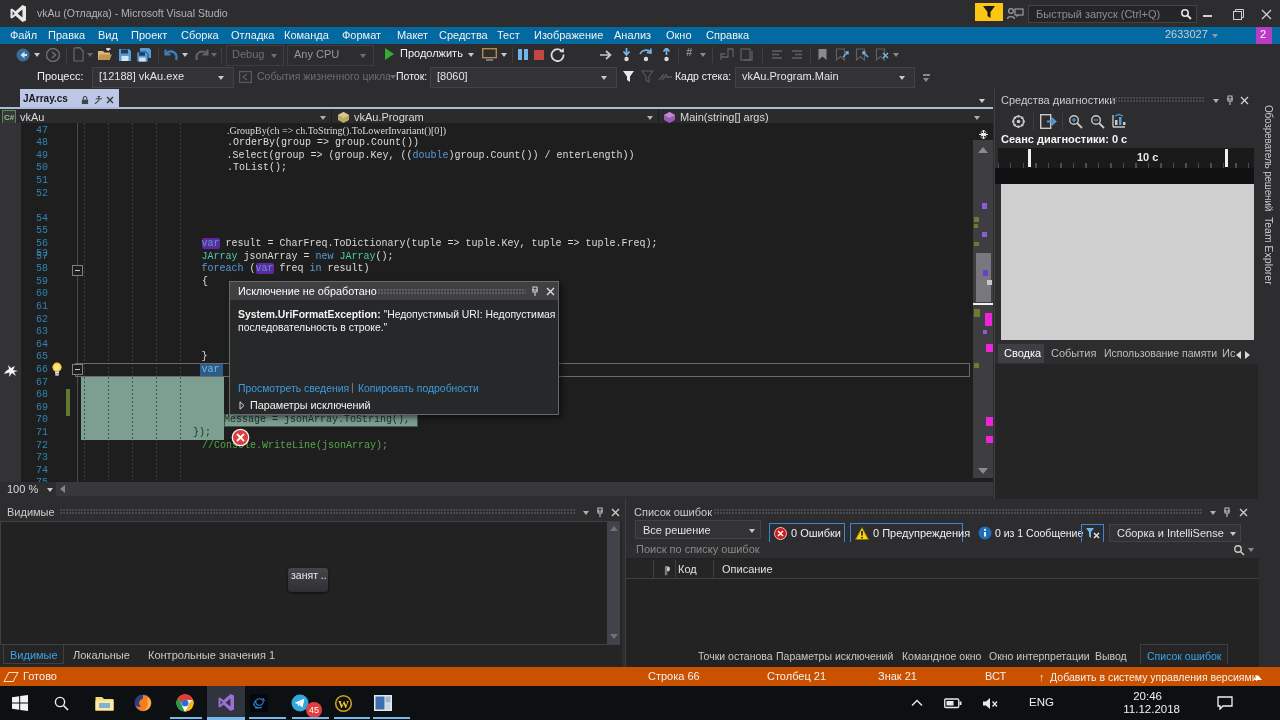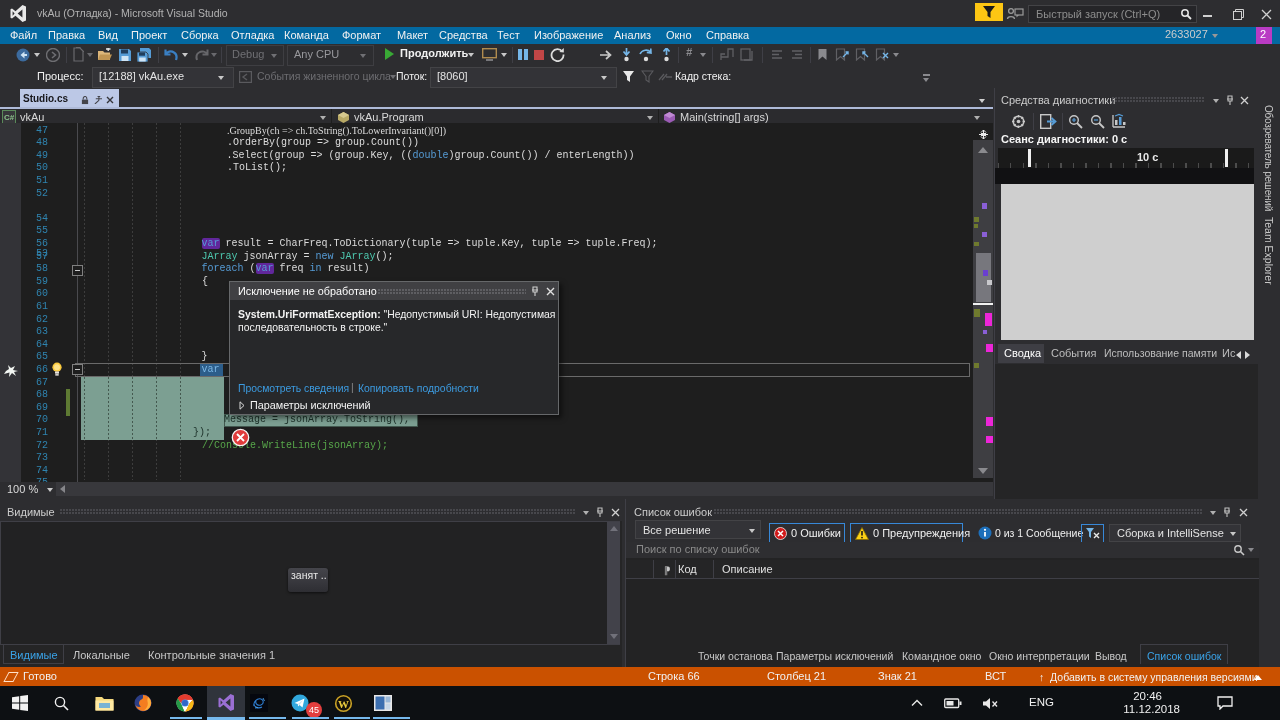--- a/index.html
+++ b/index.html
@@ -141,21 +141,21 @@
     <div class="abs ui" style="left:5px;top:2px;color:#707074;">Debug</div>
     <span class="abs caret" style="left:44px;top:8px;border-top-color:#707074;"></span>
   </div>
 
   <div class="abs" style="left:287px;top:1px;width:85px;height:19px;background:#2d2d30;border:1px solid #3e3e42;">
     <div class="abs ui" style="left:6px;top:2px;color:#98989c;">Any CPU</div>
     <span class="abs caret" style="left:72px;top:8px;border-top-color:#707074;"></span>
   </div>
 
   <div class="abs" style="left:385px;top:4px;width:0;height:0;border-top:6px solid transparent;border-bottom:6px solid transparent;border-left:9px solid #39a935;"></div>
-  <div class="abs ui" style="left:400px;top:3px;font-weight:bold;">Продолжить</div>
+  <div class="abs ui" style="left:400px;top:3px;">Продолжить</div>
   <span class="abs caret" style="left:468px;top:9px;"></span>
 
   <svg class="abs" style="left:482px;top:4px;" width="15" height="13" viewBox="0 0 15 13">
         <rect x="0.7" y="0.7" width="13.6" height="9" fill="none" stroke="#b08b4f" stroke-width="1.4"></rect>
         <path d="M4 12 H11" stroke="#98989c" stroke-width="1.4"></path>
       </svg>
   <span class="abs caret" style="left:501px;top:9px;"></span>
   <div class="sep" style="left:512px;top:3px;height:16px;"></div>
 
   <div class="abs" style="left:518px;top:5px;width:3.5px;height:11px;background:#75b6e8;"></div>
@@ -244,27 +244,31 @@
   <svg class="abs" style="left:622px;top:4px;" width="13" height="13" viewBox="0 0 13 13">
         <path d="M1 1 H12 L8 6.5 V12 L5 10 V6.5 Z" fill="#e8e8e8"></path>
       </svg>
   <svg class="abs" style="left:641px;top:4px;" width="13" height="13" viewBox="0 0 13 13">
         <path d="M1 1 H12 L8 6.5 V12 L5 10 V6.5 Z" fill="none" stroke="#5a5a5e" stroke-width="1.1"></path>
       </svg>
   <svg class="abs" style="left:658px;top:6px;" width="15" height="10" viewBox="0 0 15 10">
         <path d="M1 8 L6 2 M4 8 L9 2 M8 5 H14" stroke="#5a5a5e" stroke-width="1.3"></path>
       </svg>
   <div class="abs ui" style="left:675px;top:4px;font-size:10.5px;">Кадр стека:</div>
+  <div class="abs" style="left:735px;top:1px;width:178px;height:19px;background:#333337;border:1px solid #434346;">
+    <div class="abs ui" style="left:6px;top:2px;color:#e4e4e4;">vkAu.Program.Main</div>
+    <span class="abs caret" style="left:163px;top:8px;"></span>
+  </div>
   <div class="abs" style="left:923px;top:8px;width:7px;height:1.5px;background:#8a8a8e;"></div>
   <span class="abs caret" style="left:923px;top:12px;border-top-color:#8a8a8e;"></span>
 </div>
 
 <div class="abs" style="left:0;top:88px;width:1280px;height:22px;background:#2d2d30;"></div>
 <div class="abs" id="tab" style="left:20px;top:89px;width:99px;height:21px;background:#bcc8e6;">
-  <div class="abs ui" style="left:3px;top:4px;color:#17171b;font-weight:bold;font-size:10px;">Studio.cs</div>
+  <div class="abs ui" style="left:3px;top:4px;color:#17171b;font-weight:bold;font-size:10px;">JArray.cs</div>
   <svg class="abs" style="left:61px;top:7px;" width="8" height="9" viewBox="0 0 9 10">
         <rect x="1" y="4" width="7" height="5" fill="#44444a"></rect>
         <path d="M2.5 4 V2.5 A2 2 0 0 1 6.5 2.5 V4" fill="none" stroke="#44444a" stroke-width="1.2"></path>
       </svg>
   <svg class="abs" style="left:74px;top:7px;" width="8" height="8" viewBox="0 0 9 9">
         <path d="M4 0.5 H7 M5.5 0.5 V5 M2 3 H9 M5.5 5 L1 9" stroke="#44444a" stroke-width="1.2" fill="none"></path>
       </svg>
   <svg class="abs" style="left:86px;top:7px;" width="8" height="8" viewBox="0 0 8 8">
         <path d="M1 1 L7 7 M7 1 L1 7" stroke="#35353a" stroke-width="1.4"></path>
       </svg>

